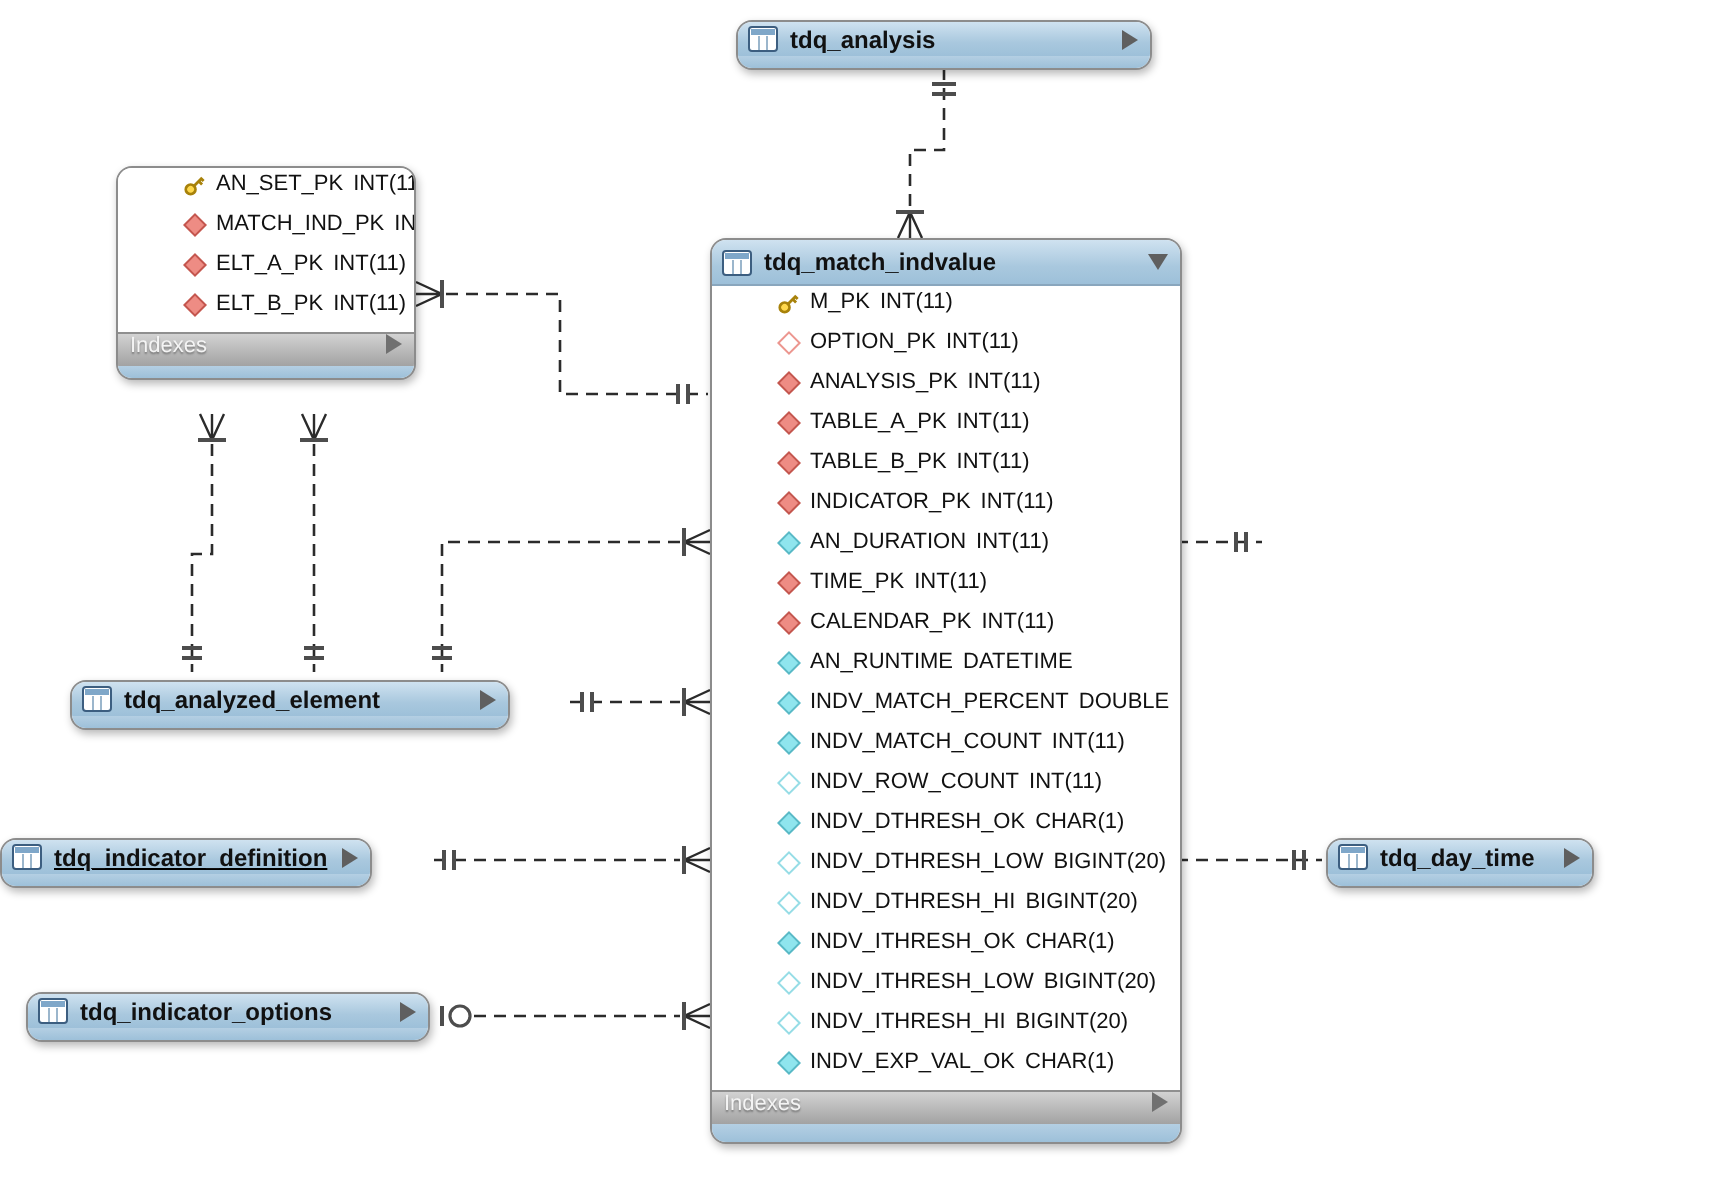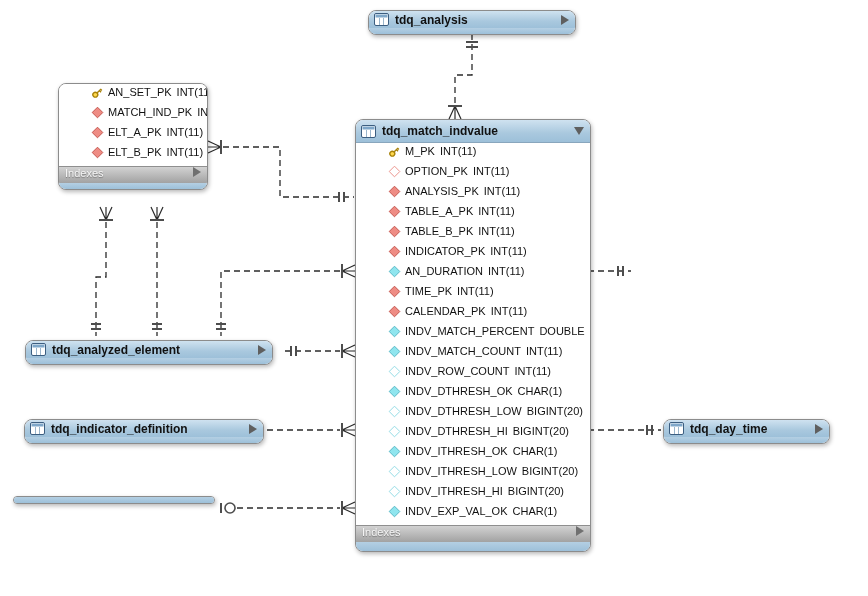--- a/index.html
+++ b/index.html
@@ -249,20 +249,29 @@
           </span>
           <span class="clabel">CALENDAR_PK</span>
           <span class="ctype">INT(11)</span>
         </div>
         <div class="row">
           <span class="cicon">
             <svg width="13" height="13" viewBox="0 0 13 13">
               <path d="M6.5 1.2 L11.8 6.5 L6.5 11.8 L1.2 6.5 Z" fill="#8fe5ee" stroke="#58b9c6" stroke-width="1"></path>
             </svg>
           </span>
+          <span class="clabel">AN_RUNTIME</span>
+          <span class="ctype">DATETIME</span>
+        </div>
+        <div class="row">
+          <span class="cicon">
+            <svg width="13" height="13" viewBox="0 0 13 13">
+              <path d="M6.5 1.2 L11.8 6.5 L6.5 11.8 L1.2 6.5 Z" fill="#8fe5ee" stroke="#58b9c6" stroke-width="1"></path>
+            </svg>
+          </span>
           <span class="clabel">INDV_MATCH_PERCENT</span>
           <span class="ctype">DOUBLE</span>
         </div>
         <div class="row">
           <span class="cicon">
             <svg width="13" height="13" viewBox="0 0 13 13">
               <path d="M6.5 1.2 L11.8 6.5 L6.5 11.8 L1.2 6.5 Z" fill="#8fe5ee" stroke="#58b9c6" stroke-width="1"></path>
             </svg>
           </span>
           <span class="clabel">INDV_MATCH_COUNT</span>
@@ -342,65 +351,77 @@
         </div>
       </div>
     <div class="ftr">
       <span class="ftr-label">Indexes</span>
       <span class="arrow-right"></span>
     </div>
     <div class="strip" style="height:9px;"></div>
   </div>
 
 
-  <div class="tbl collapsed" style="left:25px;top:340px;width:248px;">
+  <div class="tbl collapsed" style="left:35px;top:340px;width:220px;">
     <div class="hdr">
       <span class="tbl-icon">
         <svg width="15" height="13" viewBox="0 0 15 13">
             <rect x="0.5" y="0.5" width="14" height="12" rx="1.5" fill="#fff" stroke="#3c5e80"></rect>
             <rect x="1.5" y="1.5" width="12" height="3" fill="#7fa7c9"></rect>
             <line x1="5.5" y1="5" x2="5.5" y2="12" stroke="#9bb6cc"></line>
             <line x1="9.5" y1="5" x2="9.5" y2="12" stroke="#9bb6cc"></line>
           </svg>
       </span>
       <span class="title">tdq_analyzed_element</span>
       <span class="arrow-right"></span>
     </div>
     <div class="strip"></div>
   </div>
 
-  <div class="tbl collapsed" style="left:24px;top:419px;width:240px;">
+  <div class="tbl collapsed" style="left:0;top:419px;width:186px;text-decoration:underline;">
     <div class="hdr">
       <span class="tbl-icon">
         <svg width="15" height="13" viewBox="0 0 15 13">
             <rect x="0.5" y="0.5" width="14" height="12" rx="1.5" fill="#fff" stroke="#3c5e80"></rect>
             <rect x="1.5" y="1.5" width="12" height="3" fill="#7fa7c9"></rect>
             <line x1="5.5" y1="5" x2="5.5" y2="12" stroke="#9bb6cc"></line>
             <line x1="9.5" y1="5" x2="9.5" y2="12" stroke="#9bb6cc"></line>
           </svg>
       </span>
       <span class="title">tdq_indicator_definition</span>
       <span class="arrow-right"></span>
     </div>
     <div class="strip"></div>
   </div>
 
-  <div class="tbl collapsed" style="left:663px;top:419px;width:167px;">
+  <div class="tbl collapsed" style="left:663px;top:419px;width:134px;">
     <div class="hdr">
       <span class="tbl-icon">
         <svg width="15" height="13" viewBox="0 0 15 13">
             <rect x="0.5" y="0.5" width="14" height="12" rx="1.5" fill="#fff" stroke="#3c5e80"></rect>
             <rect x="1.5" y="1.5" width="12" height="3" fill="#7fa7c9"></rect>
             <line x1="5.5" y1="5" x2="5.5" y2="12" stroke="#9bb6cc"></line>
             <line x1="9.5" y1="5" x2="9.5" y2="12" stroke="#9bb6cc"></line>
           </svg>
       </span>
       <span class="title">tdq_day_time</span>
       <span class="arrow-right"></span>
     </div>
     <div class="strip"></div>
   </div>
 
   <div class="tbl collapsed" style="left:13px;top:496px;width:202px;">
+    <div class="hdr">
+      <span class="tbl-icon">
+        <svg width="15" height="13" viewBox="0 0 15 13">
+            <rect x="0.5" y="0.5" width="14" height="12" rx="1.5" fill="#fff" stroke="#3c5e80"></rect>
+            <rect x="1.5" y="1.5" width="12" height="3" fill="#7fa7c9"></rect>
+            <line x1="5.5" y1="5" x2="5.5" y2="12" stroke="#9bb6cc"></line>
+            <line x1="9.5" y1="5" x2="9.5" y2="12" stroke="#9bb6cc"></line>
+          </svg>
+      </span>
+      <span class="title">tdq_indicator_options</span>
+      <span class="arrow-right"></span>
+    </div>
     <div class="strip"></div>
   </div>
 
 </div>
 
 </body></html>

